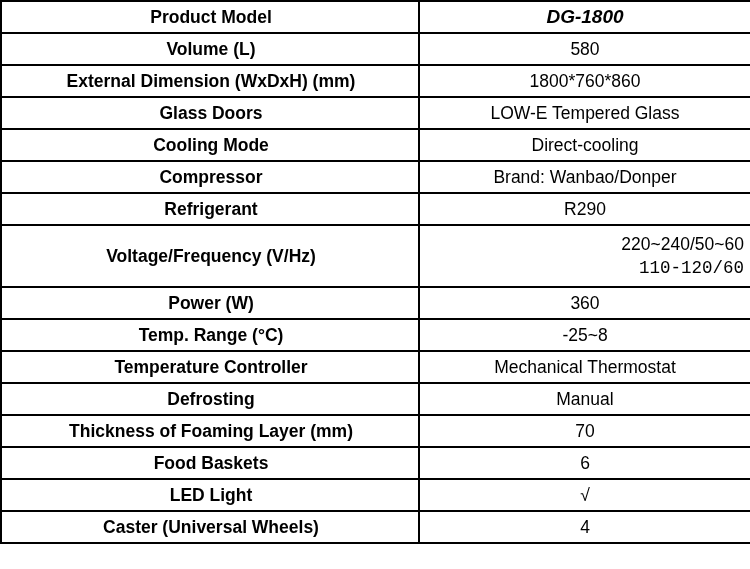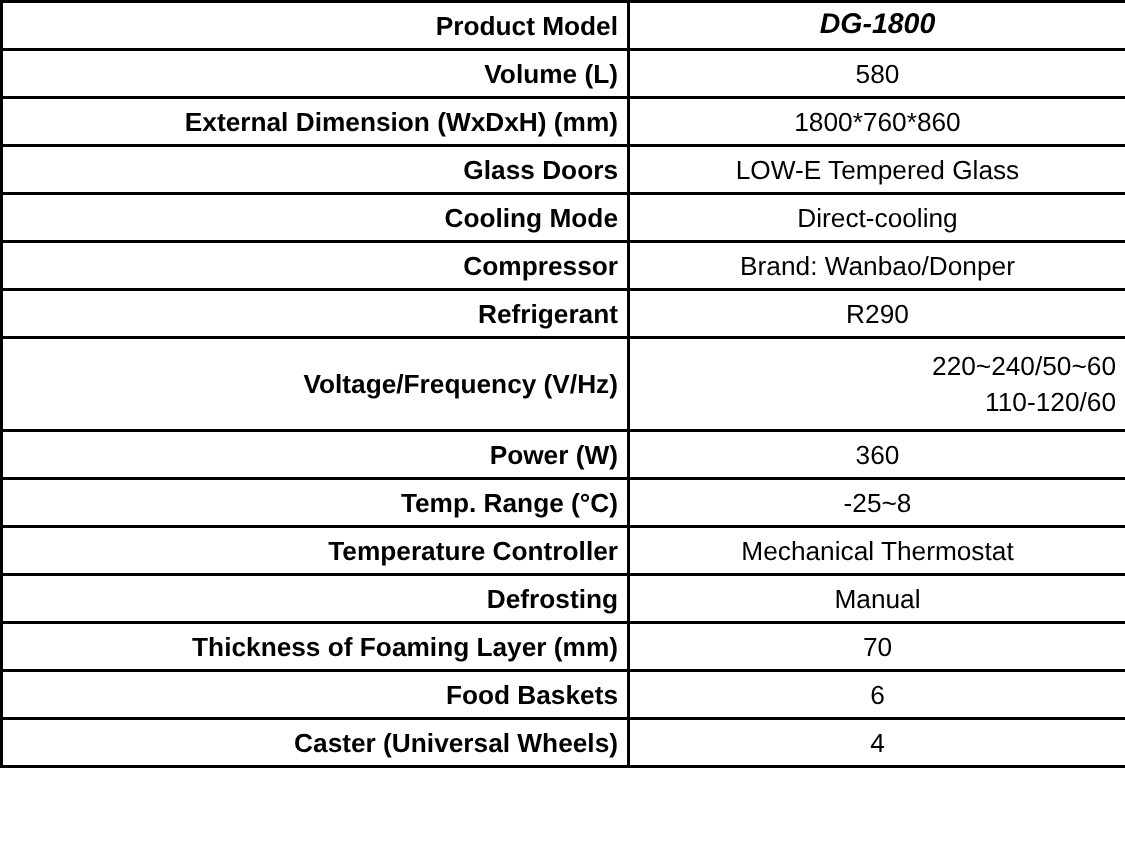--- a/index.html
+++ b/index.html
@@ -24,41 +24,42 @@
   .spec-table col.value-col { width: 332px; }
   .spec-table td {
     border: 2px solid #000000;
     padding: 0 6px;
     font-size: 17.5px;
     line-height: 1.15;
     vertical-align: middle;
   }
   .spec-table td.label {
     font-weight: bold;
-    text-align: right;
+    text-align: center;
     padding-left: 8px;
   }
   .spec-table td.value {
     font-weight: normal;
     text-align: center;
   }
   .spec-table tr.model-row td {
     font-weight: bold;
   }
   .spec-table tr.model-row td.value {
     font-weight: bold;
     font-size: 19px;
     font-style: italic;
   }
   .value-multi {
     display: block;
     text-align: right;
   }
   .value-multi + .value-multi {
     margin-top: 4px;
+    font-family: Liberation Mono, monospace;
   }
   .row-tall td {
     height: 60px;
   }
   .row-std td {
     height: 30px;
   }
   .check-glyph {
     font-size: 18px;
   }
@@ -125,17 +126,21 @@
     </tr>
     <tr class="row-std">
       <td class="label">Thickness of Foaming Layer (mm)</td>
       <td class="value">70</td>
     </tr>
     <tr class="row-std">
       <td class="label">Food Baskets</td>
       <td class="value">6</td>
     </tr>
     <tr class="row-std">
+      <td class="label">LED Light</td>
+      <td class="value check-glyph">√</td>
+    </tr>
+    <tr class="row-std">
       <td class="label">Caster (Universal Wheels)</td>
       <td class="value">4</td>
     </tr>
   </tbody>
 </table>
 
 </body></html>

